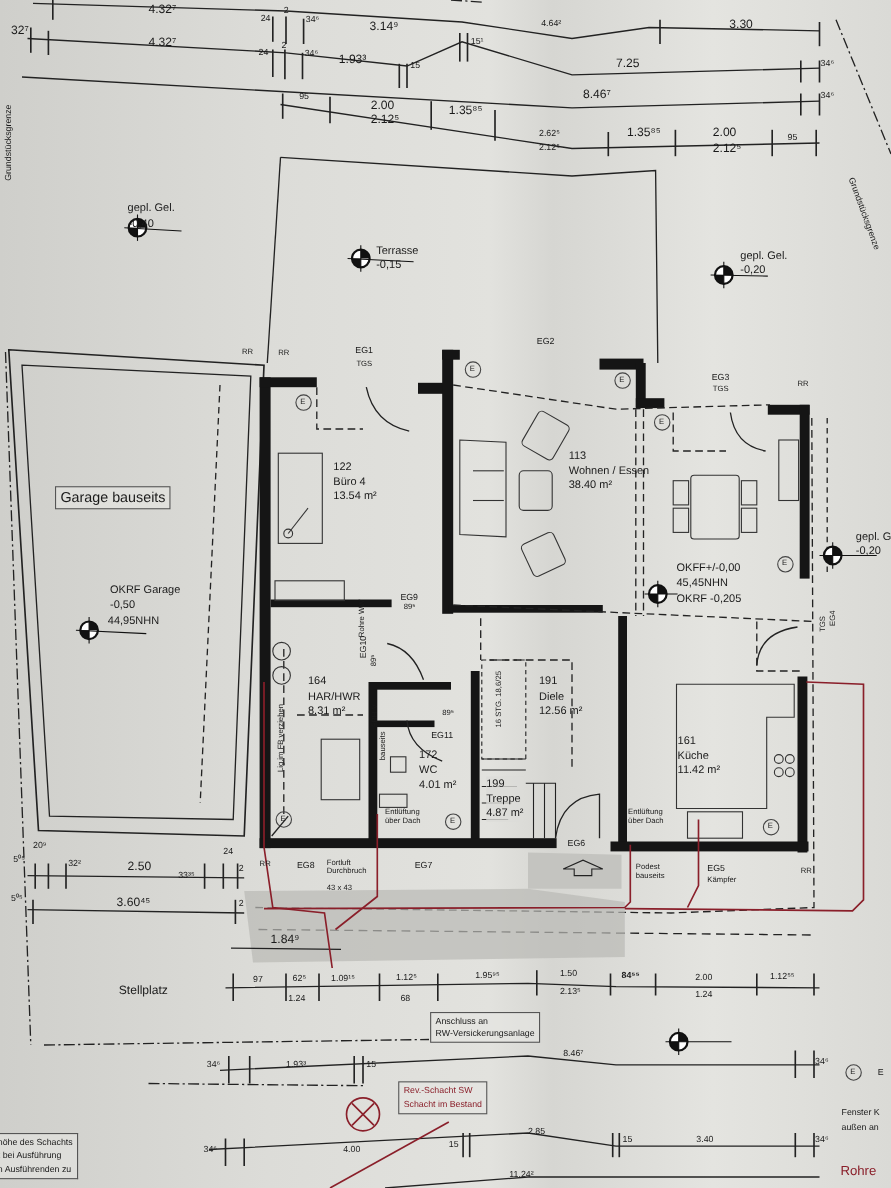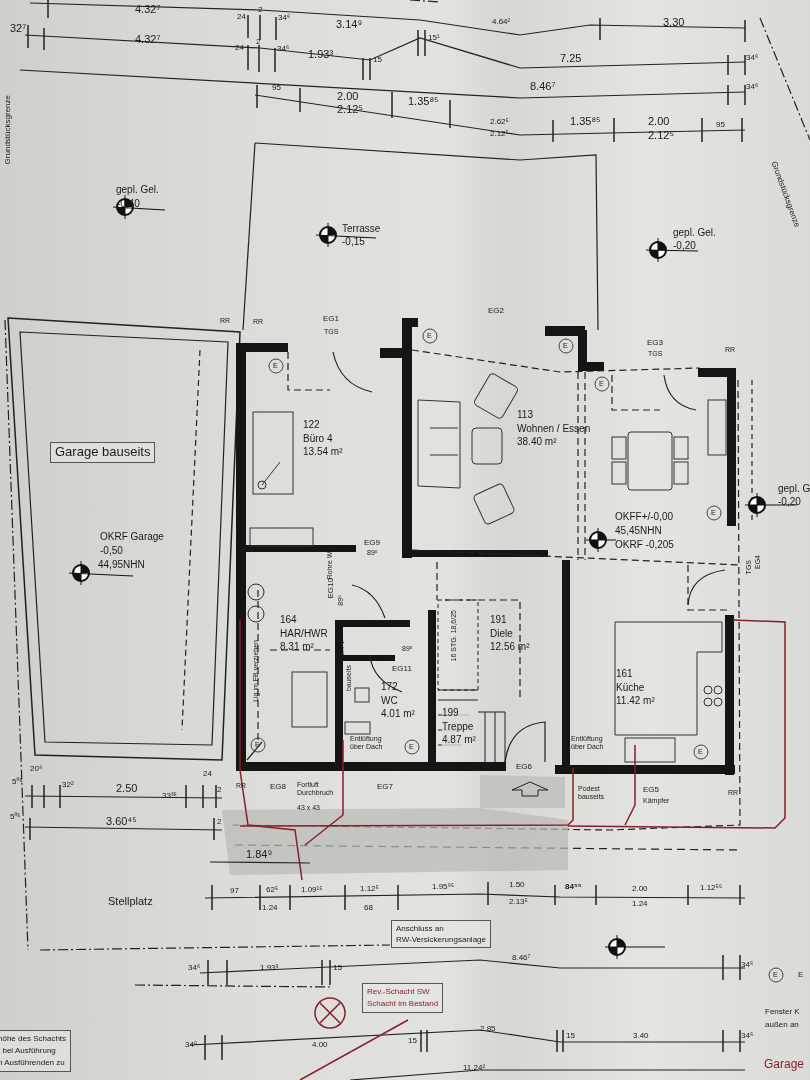--- a/index.html
+++ b/index.html
@@ -434,21 +434,21 @@
 <div class="lbl box sm" style="left:-6px;top:1030px;line-height:1.5;border-left:none;">
   <div>höhe des Schachts</div>
   <div>t bei Ausführung</div>
   <div>n Ausführenden zu</div>
 </div>
 
 <div class="lbl xs" style="left:773px;top:971px;">E</div>
 <div class="lbl sm" style="left:798px;top:970px;">E</div>
 <div class="lbl sm" style="left:765px;top:1007px;">Fenster K</div>
 <div class="lbl sm" style="left:765px;top:1020px;">außen an</div>
-<div class="lbl red" style="left:764px;top:1058px;font-size:12px;">Garage</div>
+<div class="lbl red" style="left:764px;top:1058px;font-size:12px;">Rohre</div>
 
 <div class="lbl sm" style="left:12px;top:777px;">5⁰⁵</div>
 <div class="lbl sm" style="left:30px;top:764px;">20⁹</div>
 <div class="lbl sm" style="left:62px;top:780px;">32²</div>
 <div class="lbl dim" style="left:116px;top:782px;">2.50</div>
 <div class="lbl sm" style="left:162px;top:780px;margin-top:11px;">33³⁵</div>
 <div class="lbl sm" style="left:203px;top:769px;">24</div>
 <div class="lbl sm" style="left:217px;top:785px;">2</div>
 <div class="lbl sm" style="left:10px;top:812px;">5⁰⁵</div>
 <div class="lbl dim" style="left:106px;top:815px;">3.60⁴⁵</div>

